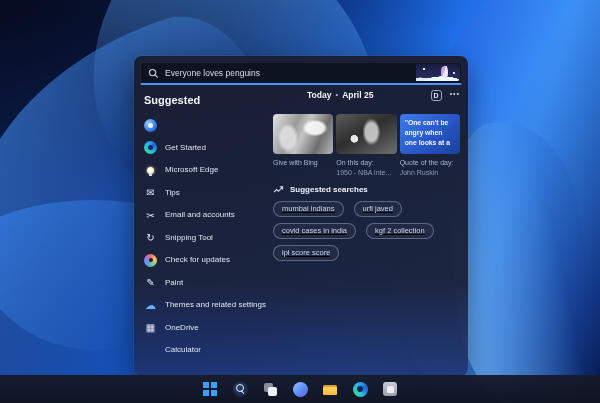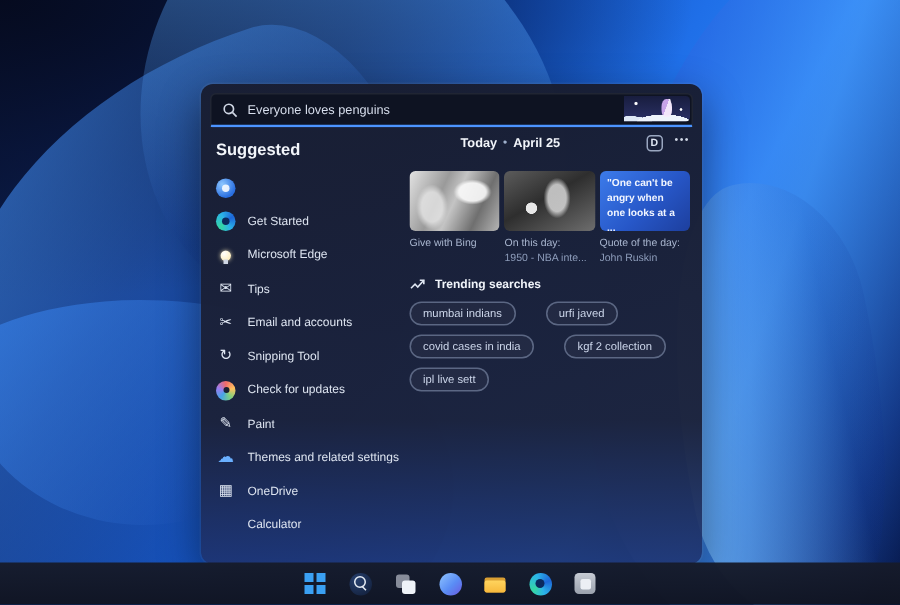--- a/index.html
+++ b/index.html
@@ -120,21 +120,21 @@
       linear-gradient(150deg, #5c5c5c 0%, #2e2e2e 45%, #6e6e6e 100%); }
   .img-quote { background:linear-gradient(135deg, #3c7bea 0%, #2757c8 55%, #1d3f9e 100%);
       padding:4px 5px; }
   .quote-text { color:#f2f6ff; font-size:6.8px; line-height:1.45; font-weight:bold; }
   .card-caption { margin-top:4px; color:#a9b6cf; font-size:7px; line-height:1.4; white-space:nowrap; overflow:hidden; }
   .card-caption .cap2 { color:#8d9cba; }
 
   .trending-header { display:flex; align-items:center; gap:6px; margin-bottom:7px; }
   .trend-glyph { width:11px; height:9px; }
   .trending-title { color:#f0f4fa; font-size:8px; font-weight:bold; }
-  .pills { display:flex; flex-wrap:wrap; gap:6px 20px; }
+  .pills { display:flex; flex-wrap:wrap; gap:6px 10px;text-decoration:underline; }
   .pill { border:1px solid rgba(165,180,210,.45); background:rgba(255,255,255,.035); color:#ccd6ea;
         font-size:7.5px; padding:2.5px 8px; border-radius:9px; white-space:nowrap; cursor:default; }
 
   
   .taskbar { position:absolute; left:0; right:0; bottom:0; height:28px;
     background:linear-gradient(180deg, rgba(22,27,43,.96), rgba(16,20,34,.98));
     display:flex; align-items:center; justify-content:center; gap:13px; }
   .tb { width:17px; height:17px; display:flex; align-items:center; justify-content:center; position:relative; cursor:default; }
   .tb-win { display:grid; grid-template-columns:6.5px 6.5px; grid-template-rows:6.5px 6.5px; gap:1.5px; }
   .tb-win i { background:#3aa0f3; }
@@ -267,28 +267,28 @@
             <div class="cap2">John Ruskin</div>
           </div>
         </div>
       </div>
 
       <div class="trending-header">
         <svg class="trend-glyph" viewBox="0 0 12 10">
           <polyline points="1,8 4,5 6,7 10.5,2" fill="none" stroke="#dfe6f2" stroke-width="1.2"></polyline>
           <polyline points="7.5,2 10.5,2 10.5,5" fill="none" stroke="#dfe6f2" stroke-width="1.2"></polyline>
         </svg>
-        <span class="trending-title">Trending searches</span>
+        <span class="trending-title">Suggested searches</span>
       </div>
       <div class="pills">
         <span class="pill">mumbai indians</span>
         <span class="pill">urfi javed</span>
         <span class="pill">covid cases in india</span>
         <span class="pill">kgf 2 collection</span>
-        <span class="pill">ipl live sett</span>
+        <span class="pill">ipl score score</span>
       </div>
 
     </div>
   </div>
 </div>
 
 <div class="taskbar">
   <span class="tb">
     <span class="tb-win">
         <i></i>

